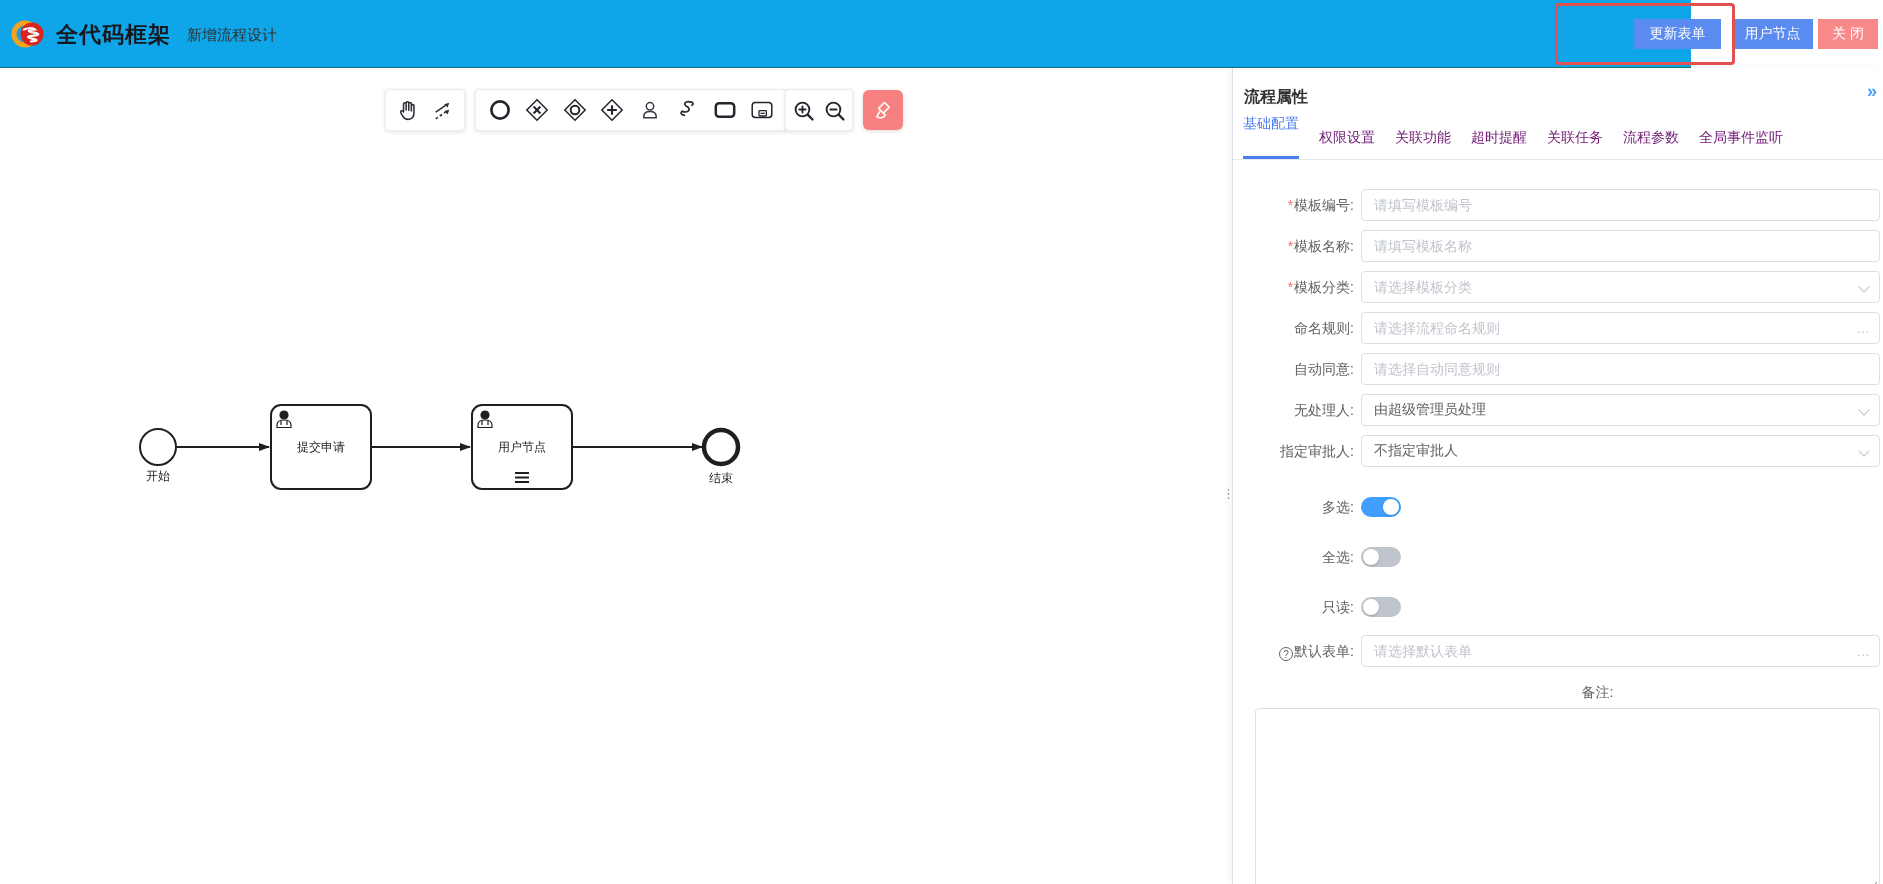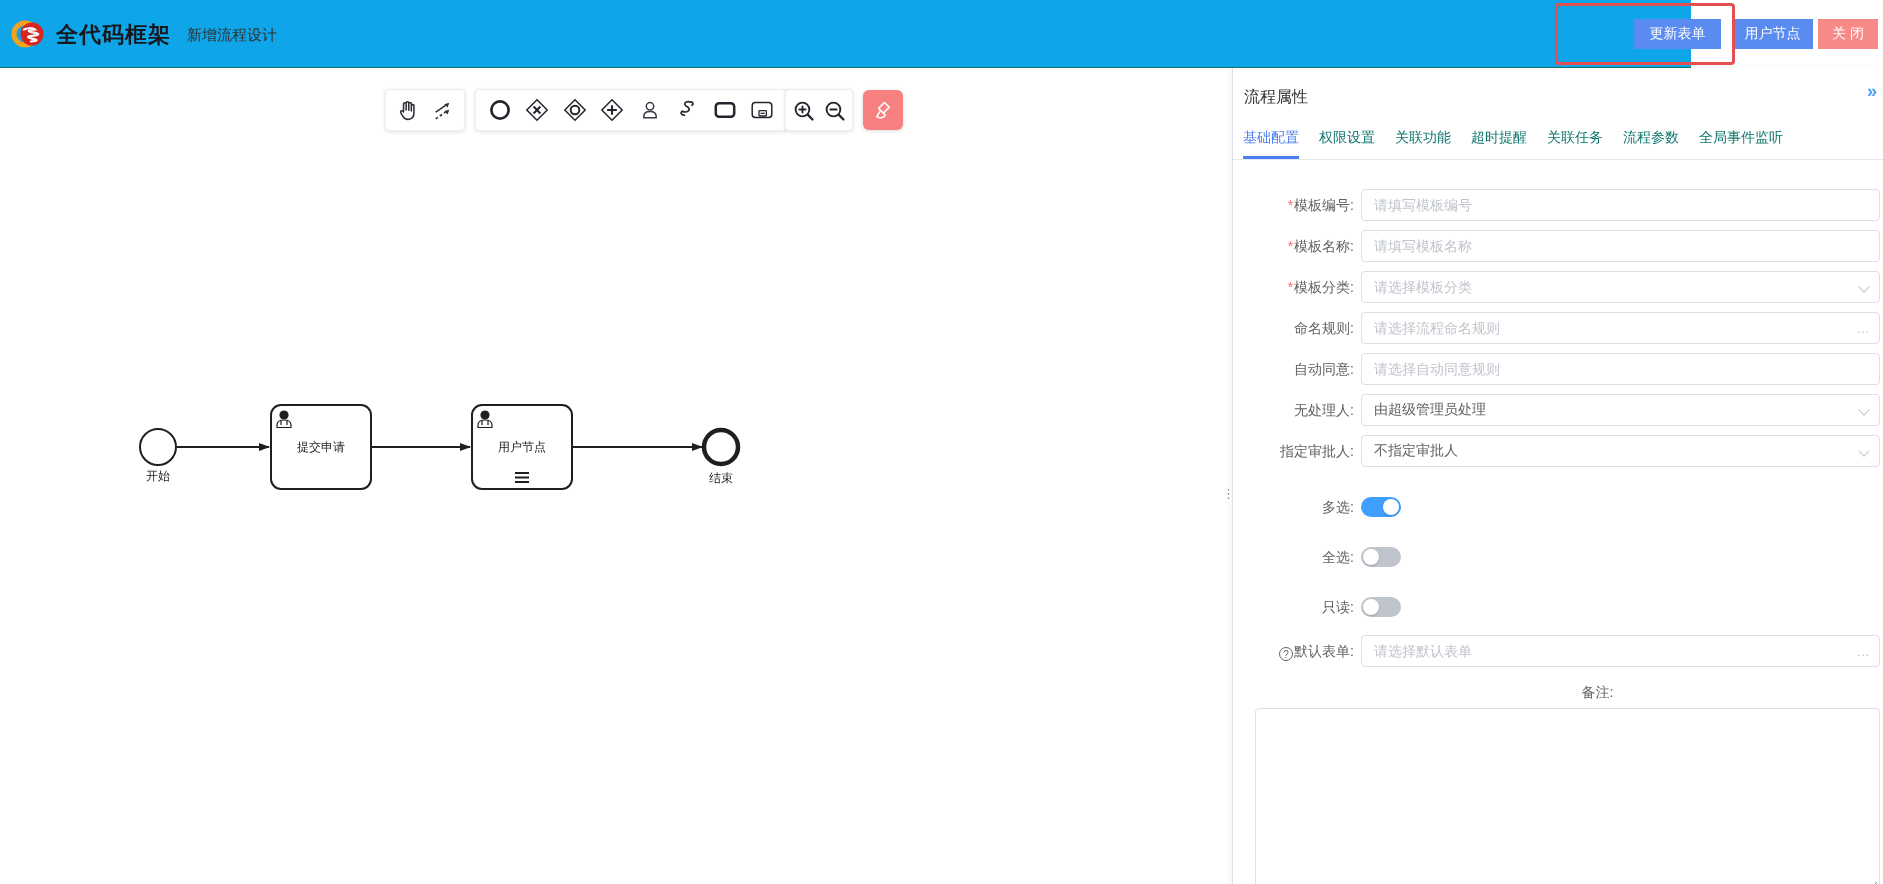--- a/index.html
+++ b/index.html
@@ -36,27 +36,27 @@
     background:#f78181; border:none; border-radius:6px; display:flex; align-items:center;
     justify-content:center; cursor:pointer; box-shadow:0 1px 4px rgba(0,0,0,0.15); }
   .diagram-svg { position:absolute; left:0; top:0; }
   .bpmn-label { font-size:12px; fill:#1f1f1f; }
 
   
   .panel { position:absolute; left:1232px; top:68px; width:651px; height:816px;
     background:#fff; border-left:1px solid #dcdfe6; box-shadow:-3px 0 6px rgba(0,0,0,0.04); }
   .divider-handle { position:absolute; left:1222px; top:486px; width:10px; height:30px;
     color:#8a8f99; font-size:13px; line-height:15px; text-align:center; cursor:col-resize; z-index:6; }
-  .panel-title { position:absolute; left:11px; top:19px; font-size:16px; color:#303133; }
+  .panel-title { position:absolute; left:11px; top:19px; font-size:16px; color:#303133;font-weight:bold; }
   .collapse-ic { position:absolute; right:6px; top:13px; font-size:18px; color:#409eff;
     cursor:pointer; font-weight:bold; }
   .tabs { position:absolute; left:0; top:50px; width:100%; height:42px; display:flex;
     gap:20px; padding:0 10px; border-bottom:1px solid #e4e7ed; align-items:flex-end; }
-  .tab { font-size:14px; color:#0f766e; padding-bottom:12px; cursor:pointer; white-space:nowrap; }
-  .tab.active { color:#4a7df0; border-bottom:3px solid #4a7df0; padding-bottom:9px; }
+  .tab { font-size:14px; color:#701a75; padding-bottom:12px; cursor:pointer; white-space:nowrap; }
+  .tab.active { color:#4a7df0; border-bottom:3px solid #4a7df0; padding-bottom:23px; }
 
   .form { position:absolute; left:12px; top:93px; width:100%; padding:28px 15px 0 10px; }
   .frow { display:flex; margin-bottom:9px; }
   .flabel { width:106px; min-width:106px; text-align:right; font-size:14px; color:#606266;
     line-height:32px; padding-right:7px; white-space:nowrap; }
   .req { color:#f56c6c; margin-right:1px; }
   .fctrl { position:relative; flex:1; }
   .fctrl input { width:100%; height:32px; border:1px solid #dcdfe6; border-radius:4px;
     padding:0 28px 0 12px; font-size:14px; color:#606266; font-family:inherit; outline:none;
     background:#fff; }

